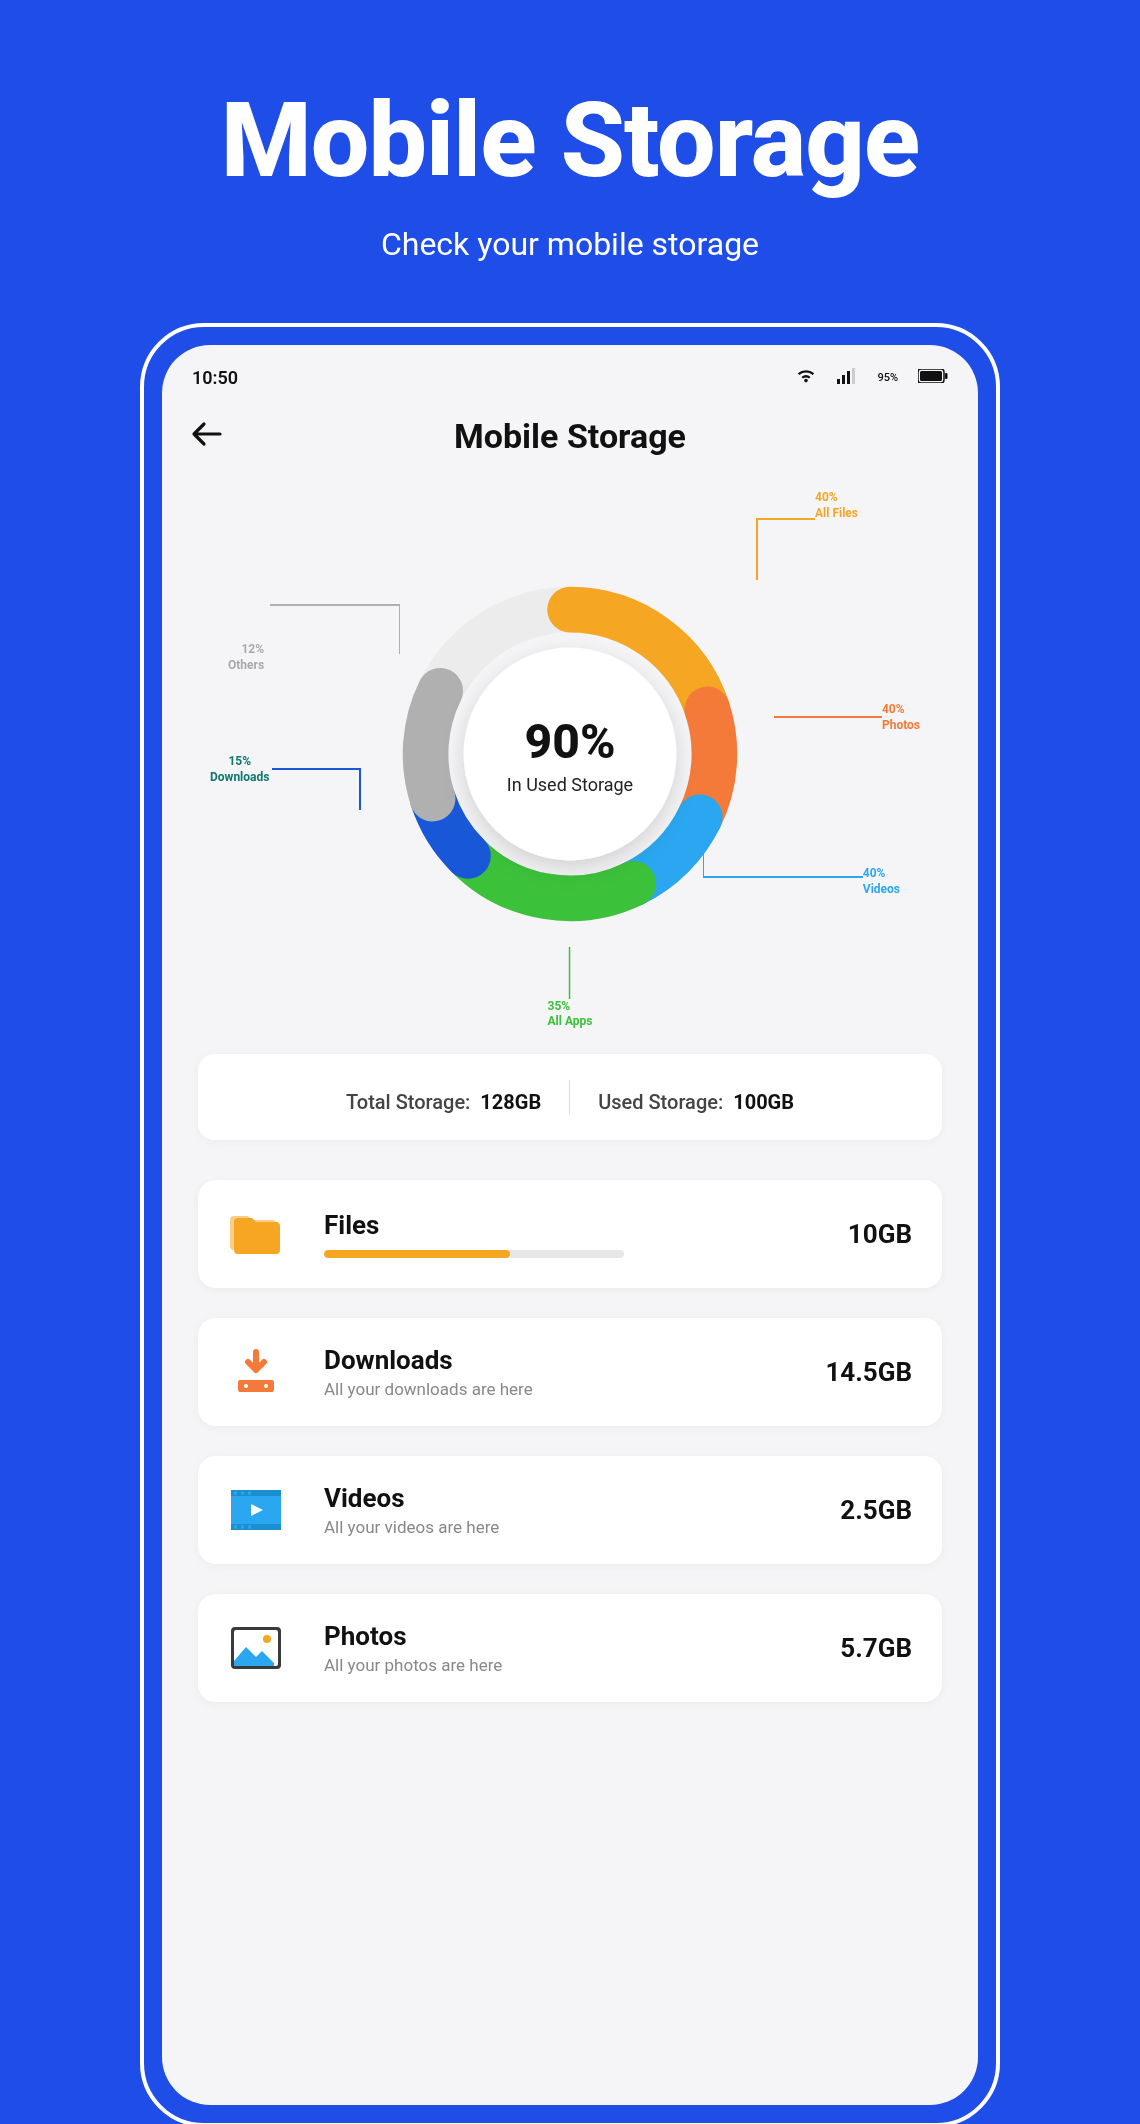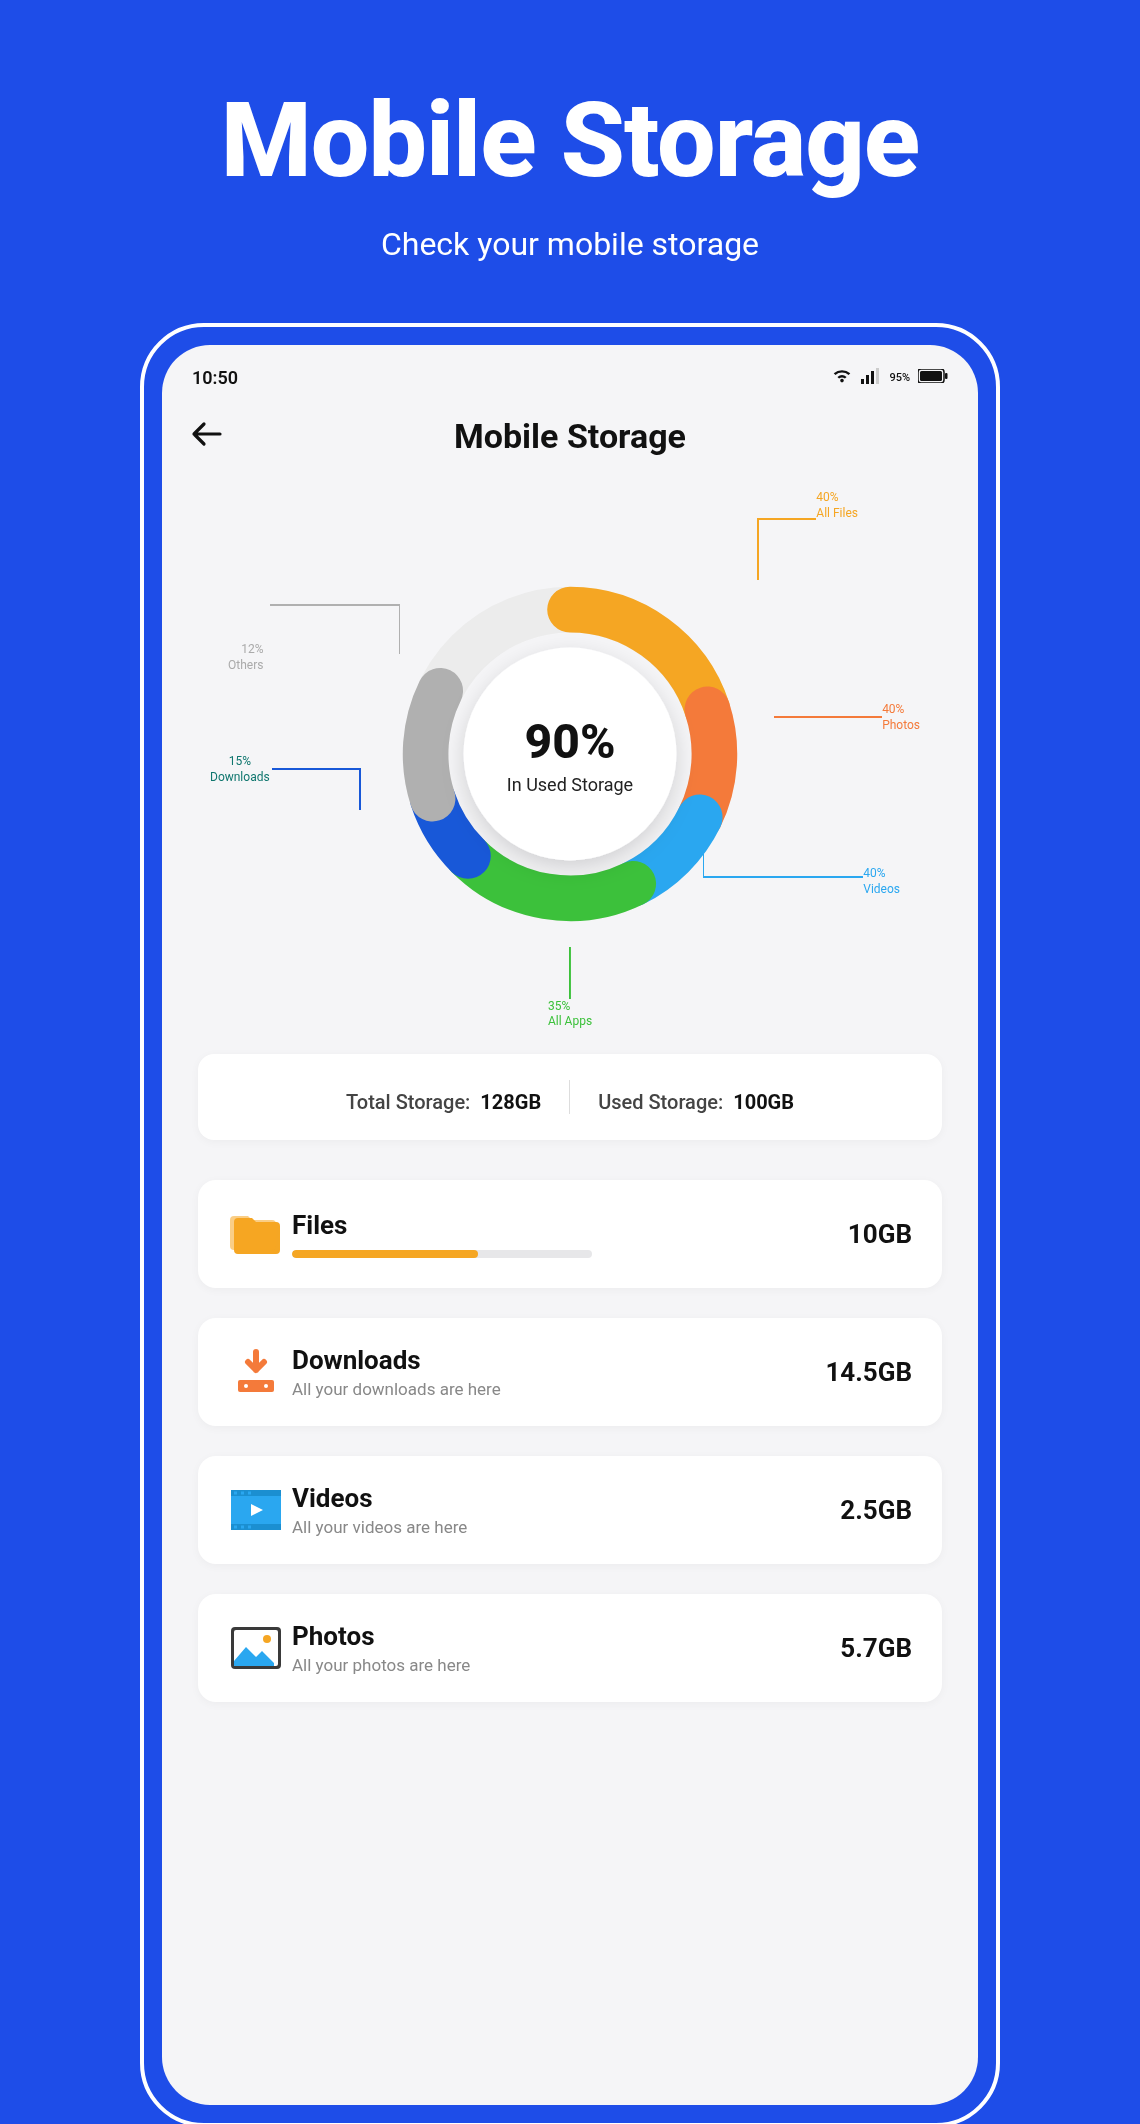--- a/index.html
+++ b/index.html
@@ -4,39 +4,39 @@
 <style>
 *{box-sizing:border-box;margin:0;padding:0;font-family:-apple-system,BlinkMacSystemFont,'Segoe UI',Roboto,Helvetica,Arial,sans-serif}
 body{background:#1e4de8;width:1140px;height:2124px;overflow:hidden}
 .hero{text-align:center;padding:80px 40px 60px;color:#fff}
 .hero-title{font-size:104px;font-weight:800;letter-spacing:-1px;margin-bottom:24px}
 .hero-sub{font-size:32px;font-weight:400}
 .phone-wrap{margin:0 auto;width:860px;position:relative}
 .phone-outer{border:4px solid #fff;border-radius:64px;padding:18px;background:transparent}
 .phone-inner{background:#f5f5f7;border-radius:48px;overflow:hidden;height:1760px;position:relative}
 .statusbar{display:flex;justify-content:space-between;padding:22px 30px 12px;font-size:18px;font-weight:600;color:#111}
-.status-right{display:flex;align-items:center;gap:8px;font-size:14px}
+.status-right{display:flex;align-items:center;gap:20px;font-size:14px}
 .screen-head{display:flex;align-items:center;padding:18px 28px 10px;position:relative}
 .back-btn{font-size:36px;font-weight:400;color:#111;cursor:pointer;line-height:1}
 .screen-title{position:absolute;left:0;right:0;text-align:center;font-size:34px;font-weight:700;color:#111;pointer-events:none}
 .donut-zone{position:relative;height:560px;margin-top:10px}
 .donut-svg{position:absolute;left:50%;top:50%;transform:translate(-50%,-50%)}
 .donut-center{position:absolute;left:50%;top:50%;transform:translate(-50%,-50%);text-align:center}
 .donut-pct{font-size:48px;font-weight:800;color:#111}
 .donut-cap{font-size:18px;color:#222;margin-top:4px}
-.leader{position:absolute;font-size:12px;font-weight:400;line-height:1.3}
+.leader{position:absolute;font-size:12px;font-weight:700;line-height:1.3}
 .leader .lp{white-space:nowrap}
 .stats-bar{margin:20px 36px 0;background:#fff;border-radius:16px;display:flex;align-items:flex-end;justify-content:center;gap:28px;padding:26px 0;box-shadow:0 2px 10px rgba(0,0,0,.04)}
 .stats-lbl{font-size:20px;font-weight:500;color:#444}
 .stats-val{font-size:20px;font-weight:700;color:#111;margin-left:6px}
 .stats-sep{width:1px;height:34px;background:#ddd}
 .cards{padding:40px 36px 0}
 .card{background:#fff;border-radius:18px;display:flex;align-items:center;padding:26px 30px;margin-bottom:30px;box-shadow:0 2px 10px rgba(0,0,0,.04)}
 .card-icon{width:56px;height:56px;display:flex;align-items:center;justify-content:center;flex-shrink:0}
-.card-body{flex:1;margin-left:8px}
+.card-body{flex:1;margin-left:40px}
 .card-title{font-size:26px;font-weight:700;color:#111}
 .card-sub{font-size:17px;color:#888;margin-top:4px}
 .card-size{font-size:26px;font-weight:700;color:#111;margin-left:16px}
 .progress{margin-top:10px;height:8px;background:#e7e7e9;border-radius:4px;overflow:hidden;width:300px}
 .progress-fill{height:100%;border-radius:4px}
 </style>
 </head>
 <body>
 
 <div class="hero">

